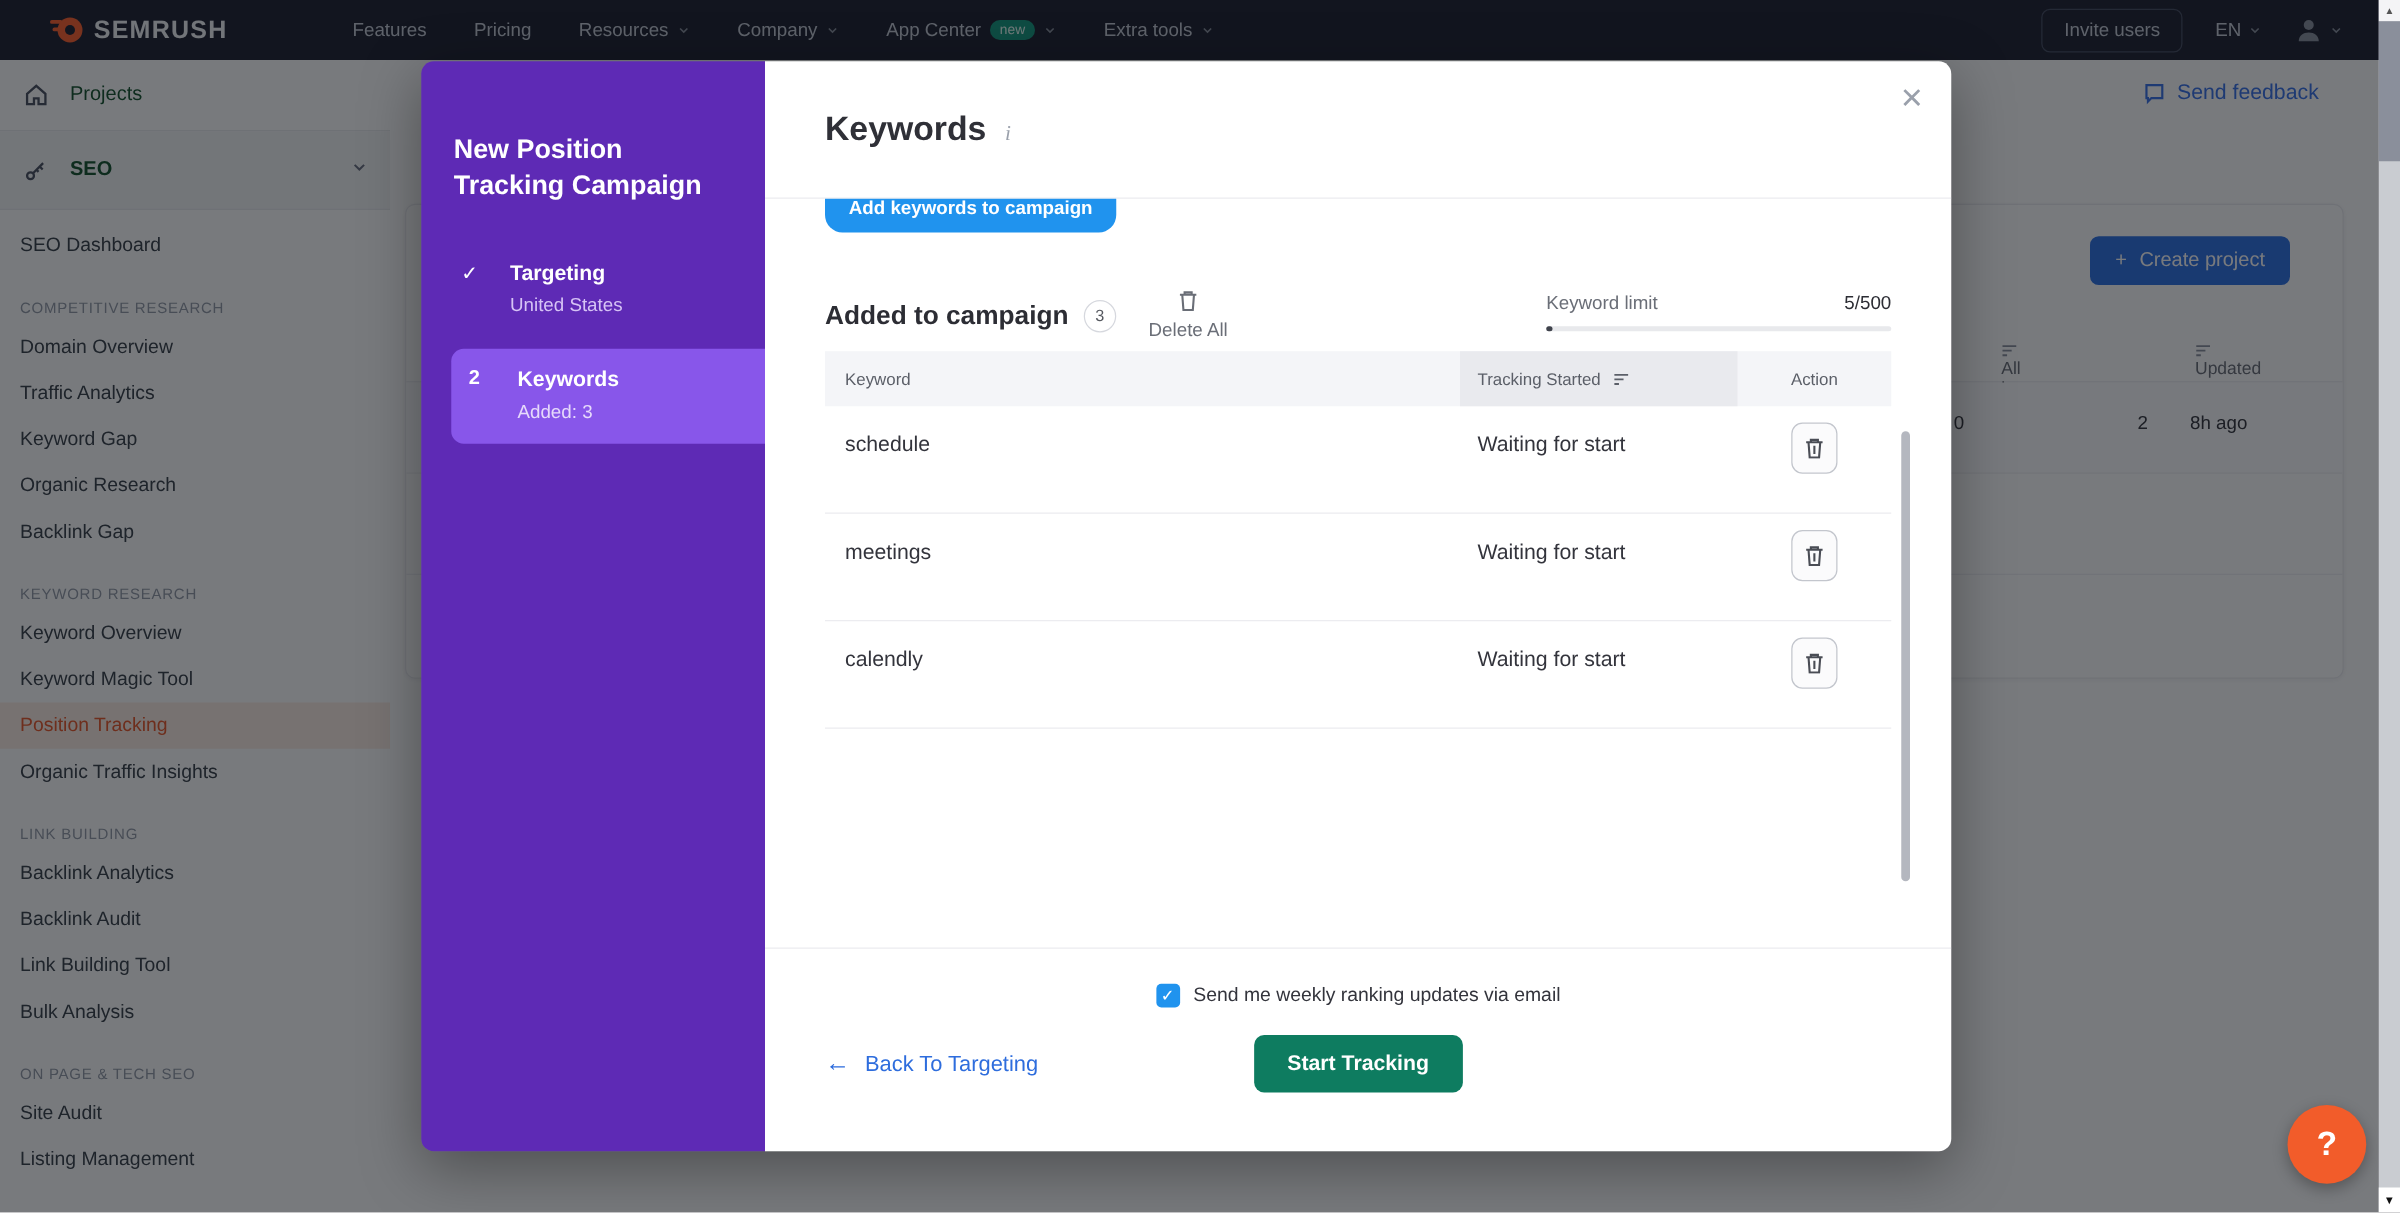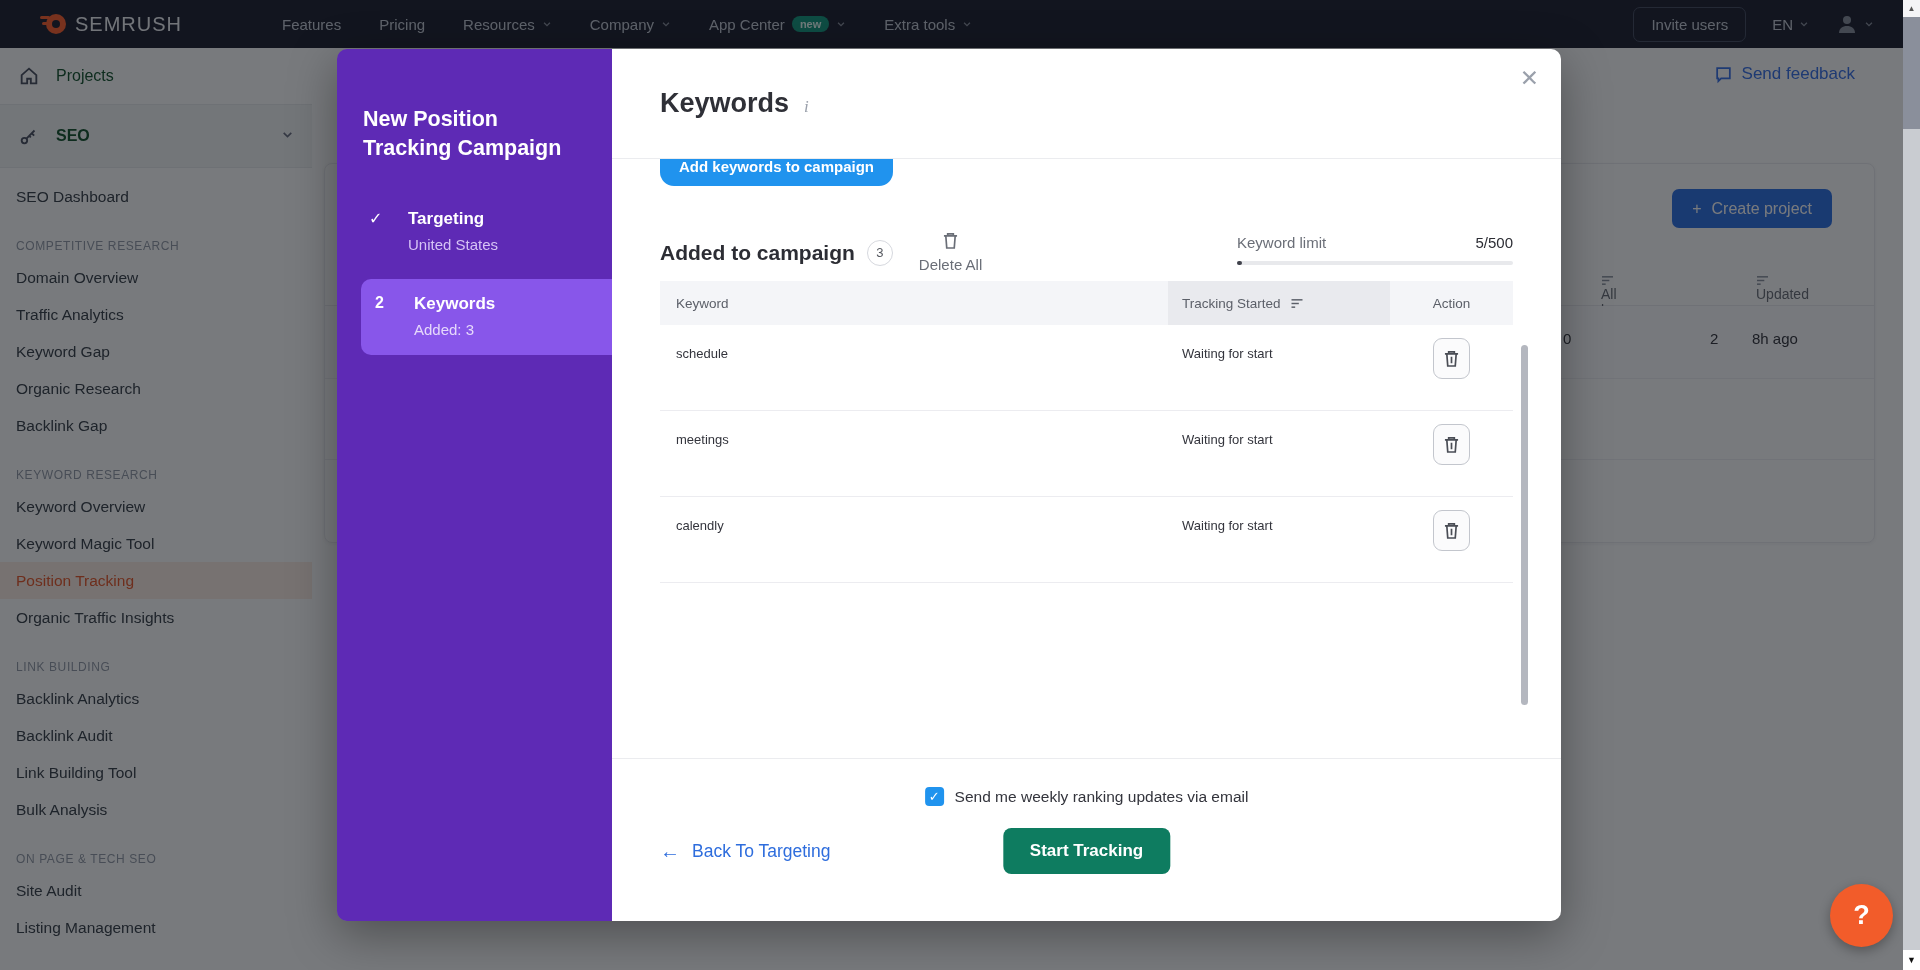--- a/index.html
+++ b/index.html
@@ -11,26 +11,26 @@
   .topnav { position:absolute; top:0; left:0; right:0; height:48px; background:#1e2130;
     display:flex; align-items:center; padding:0 46px 0 40px; z-index:1; }
   .logo { display:flex; align-items:center; gap:9px; cursor:pointer; }
   .logo-icon { width:26px; height:26px; position:relative; }
   .logo-icon .ball { position:absolute; right:0; top:3px; width:20px; height:20px; border-radius:50%;
     background:#ff5f2d; }
   .logo-icon .ball::after { content:""; position:absolute; left:6px; top:6px; width:8px; height:8px;
     border-radius:50%; background:#1e2130; }
   .logo-icon .tail1 { position:absolute; left:0; top:5px; width:10px; height:3px; border-radius:2px; background:#ff5f2d; }
   .logo-icon .tail2 { position:absolute; left:2px; top:11px; width:7px; height:3px; border-radius:2px; background:#ff5f2d; }
-  .logo-text { color:#f2f3f7; font-size:20px; font-weight:normal; letter-spacing:1px; }
+  .logo-text { color:#f2f3f7; font-size:20px; font-weight:bold; letter-spacing:1px; }
   .nav-menu { display:flex; align-items:center; gap:38px; margin-left:100px; }
   .nav-item { display:flex; align-items:center; gap:7px; color:#c6cbd6; font-size:15px; cursor:pointer; }
   .chev { width:10px; height:10px; flex:0 0 auto; }
   .chev svg { display:block; }
-  .badge-new { background:#169a7f; color:#eafff8; font-size:11px; font-weight:bold;
+  .badge-new { background:#169a7f; color:#eafff8; font-size:11px; font-weight:normal;
     padding:2px 8px; border-radius:9px; }
   .nav-right { margin-left:auto; display:flex; align-items:center; gap:26px; }
   .invite-btn { background:transparent; border:1px solid #464c61; color:#c6cbd6; font-size:15px;
     padding:8px 17px; border-radius:7px; cursor:pointer; font-family:inherit; }
   .lang { display:flex; align-items:center; gap:6px; color:#c6cbd6; font-size:15px; cursor:pointer; }
   .avatar { display:flex; align-items:center; gap:5px; cursor:pointer; color:#8b919e; }
 
   
   .sidebar { position:absolute; top:48px; left:0; width:312px; bottom:0; background:#fff; z-index:1; }
   .side-row { height:57px; display:flex; align-items:center; gap:16px; padding:0 18px;
@@ -111,21 +111,21 @@
   .limit-value { color:#2c2d34; }
   .limit-track { margin-top:10px; height:4px; background:#e8e9ec; border-radius:2px; position:relative; }
   .limit-fill { position:absolute; left:0; top:0; width:5px; height:4px; background:#3f424b; border-radius:2px; }
 
   .kw-table { margin-top:8px; }
   .t-head { display:flex; background:#f4f5f8; height:44px; align-items:stretch; font-size:13.5px; color:#5b5f68;text-align:center; }
   .th-kw { flex:1; display:flex; align-items:center; padding-left:16px; }
   .th-tracking { width:222px; background:#e9eaee; display:flex; align-items:center; gap:9px; padding-left:14px;
     cursor:pointer; }
   .th-action { width:123px; display:flex; align-items:center; justify-content:center; }
-  .t-row { display:flex; height:86px; border-bottom:1px solid #ececf0; font-size:13px; color:#33343c; }
+  .t-row { display:flex; height:86px; border-bottom:1px solid #ececf0; font-size:17px; color:#33343c; }
   .td-kw { flex:1; padding:21px 0 0 16px; }
   .td-status { width:222px; padding:21px 0 0 14px; }
   .td-action { width:123px; display:flex; justify-content:center; padding-top:13px; }
   .trash-btn { width:37px; height:41px; border:1.5px solid #c3c6cd; background:#fbfbfc; border-radius:9px;
     display:flex; align-items:center; justify-content:center; color:#4a4d55; cursor:pointer; }
   .inner-scroll { position:absolute; right:33px; top:186px; width:7px; height:360px; background:#b4b7bf;
     border-radius:4px; cursor:pointer; }
 
   .modal-footer { flex:0 0 163px; border-top:1px solid #ebecef; position:relative; }
   .cb-row { position:absolute; top:28px; left:50%; transform:translateX(-50%); display:flex;

